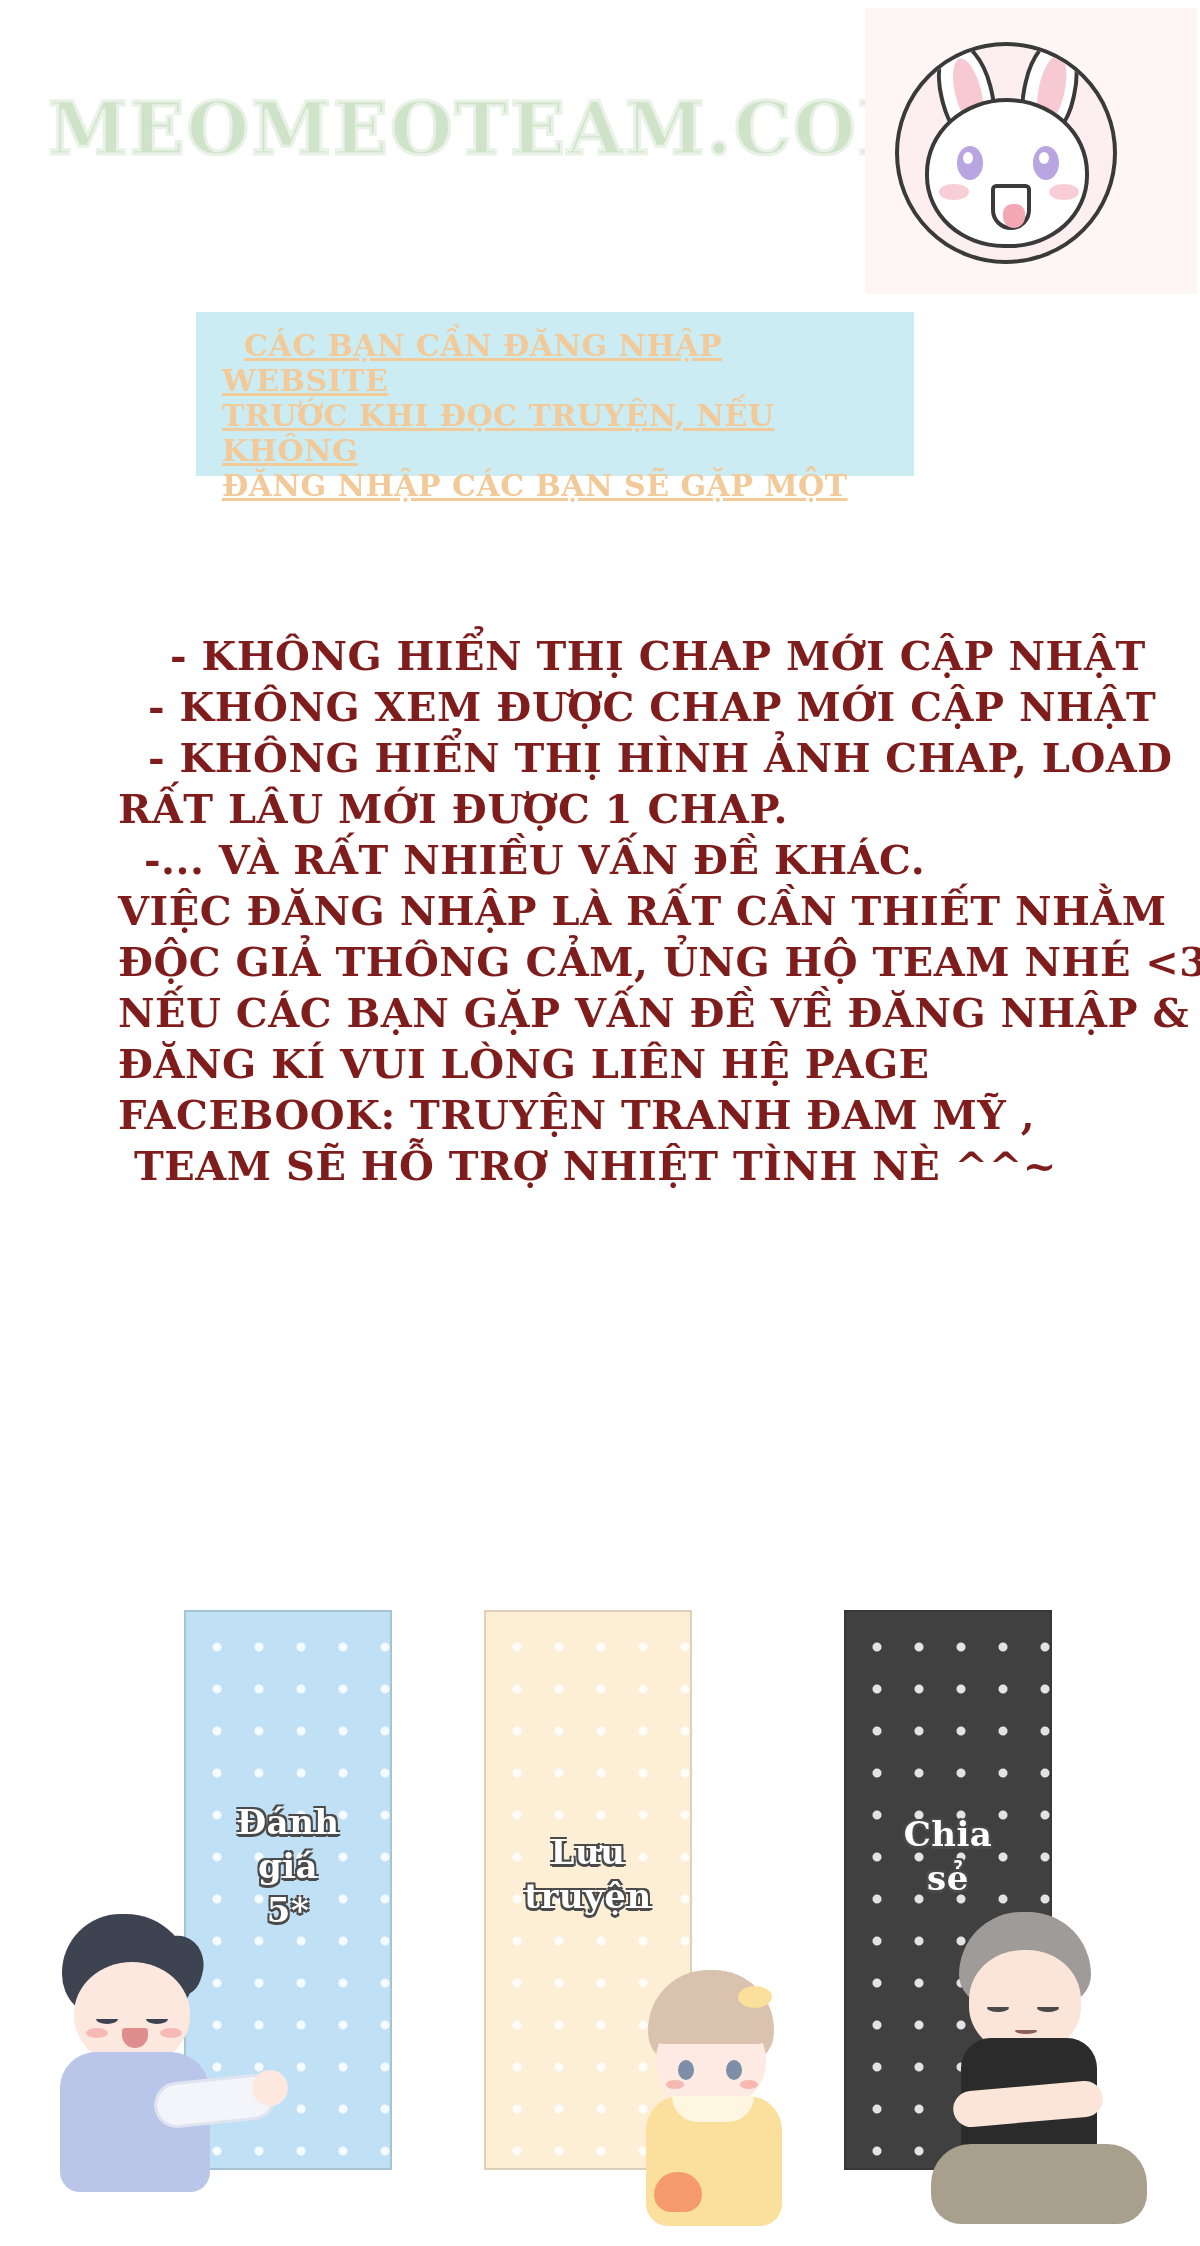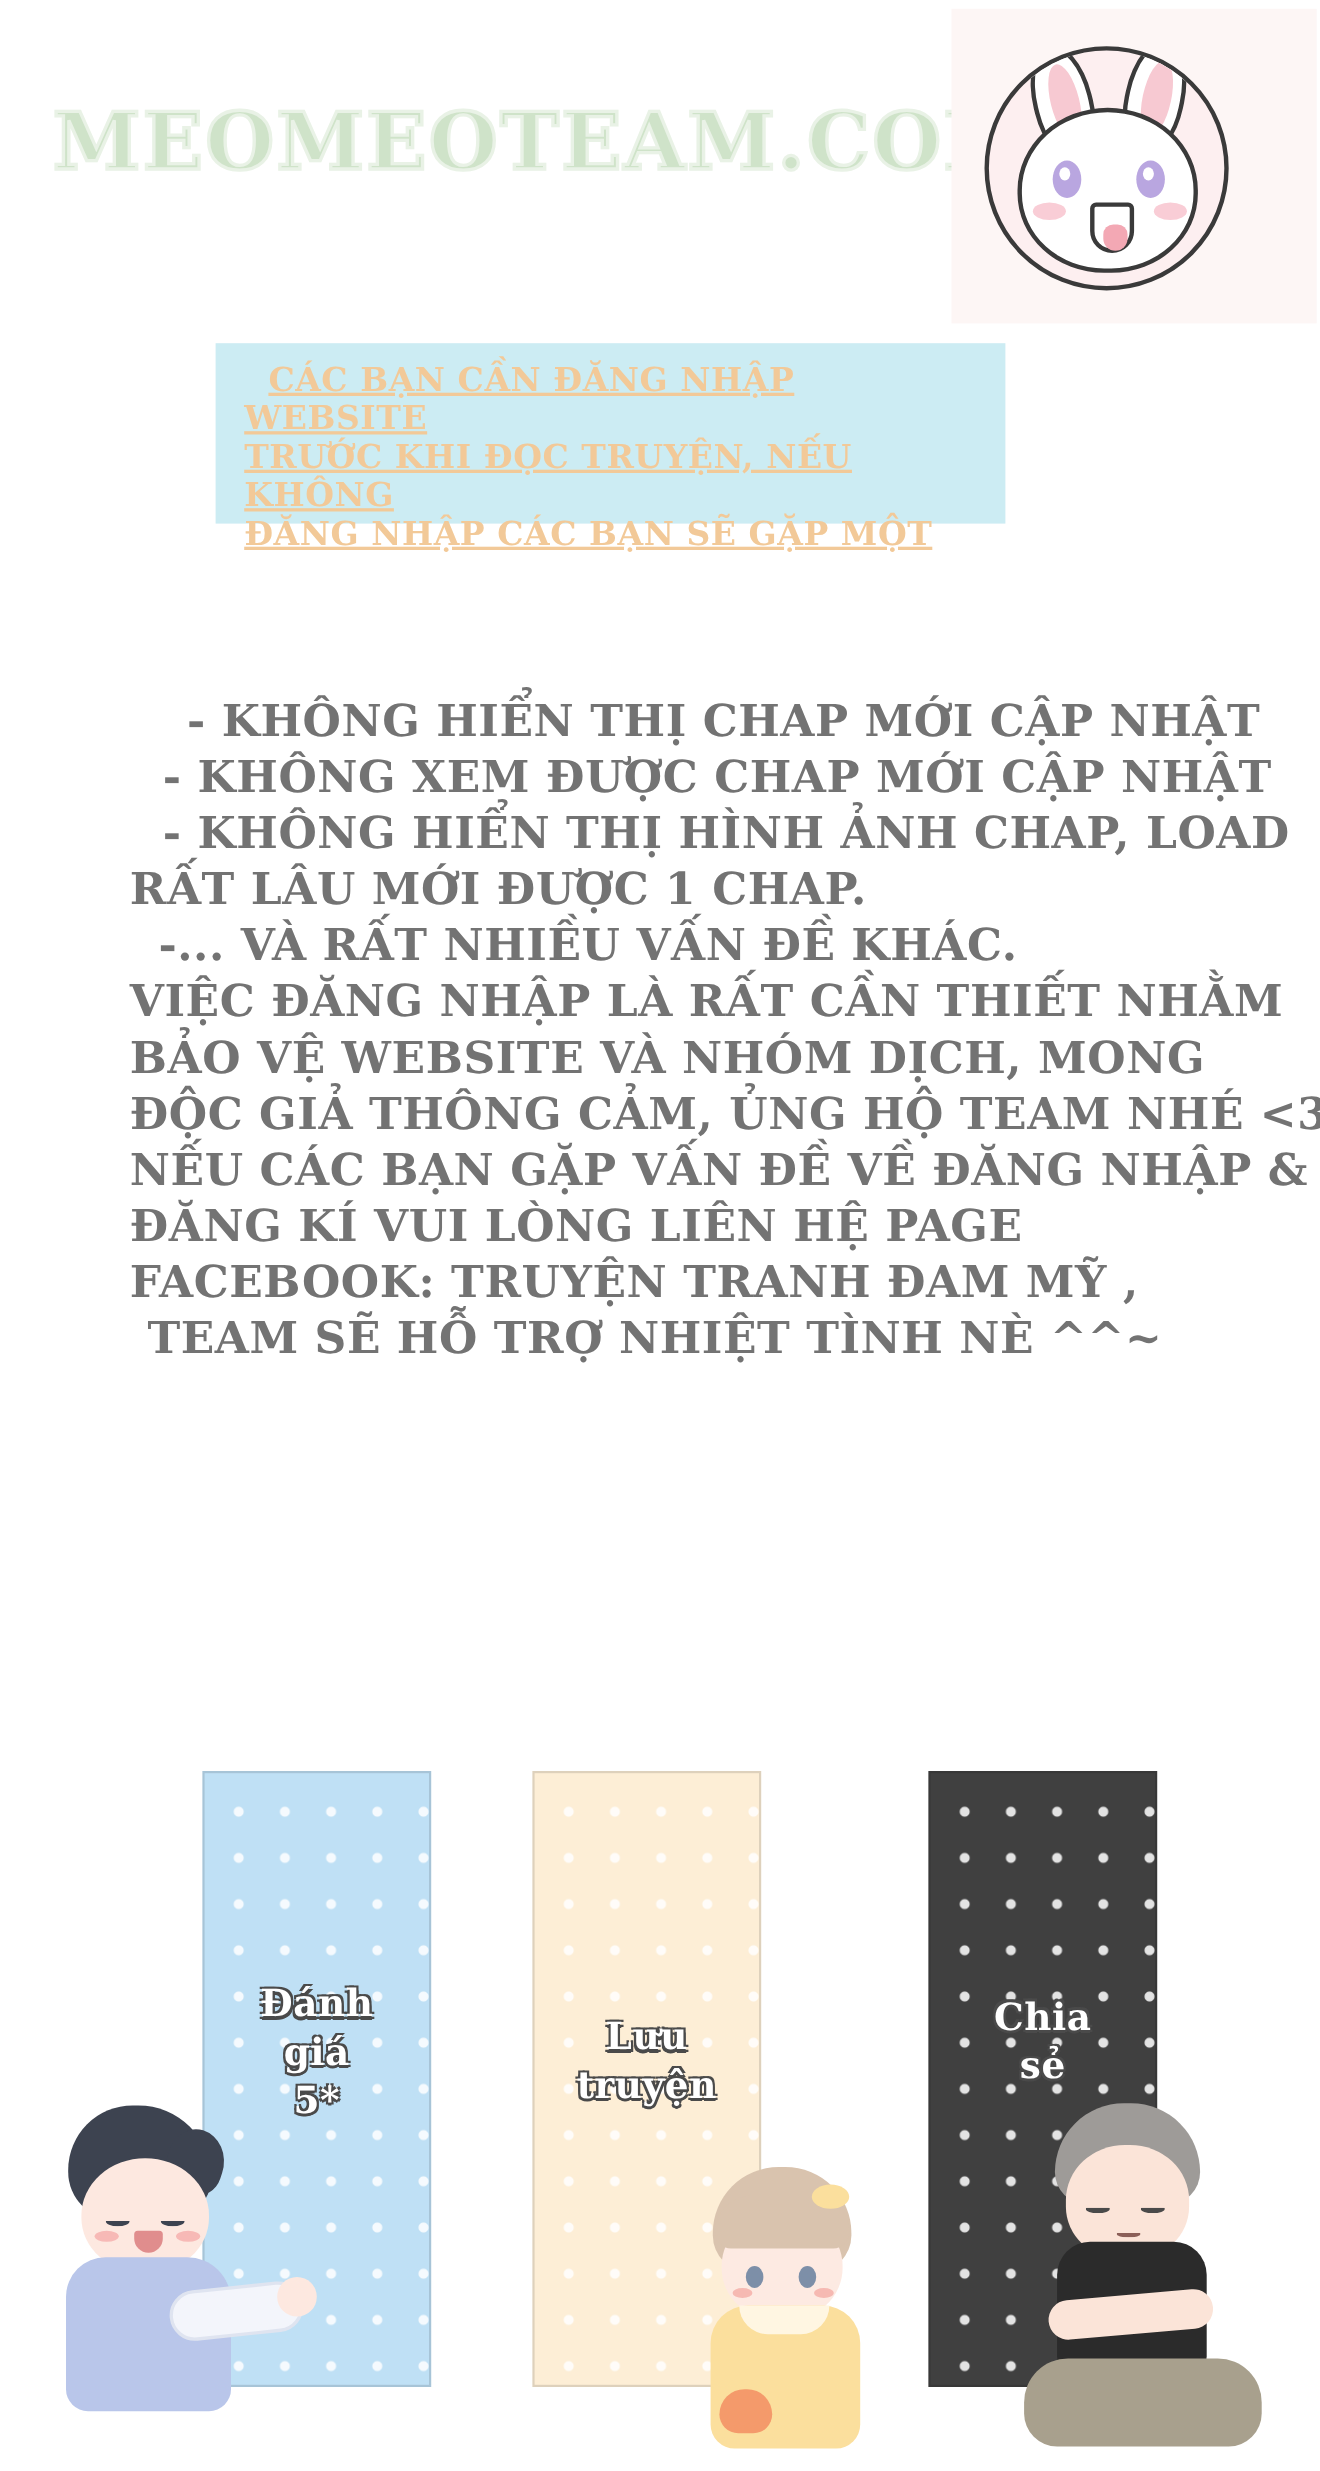--- a/index.html
+++ b/index.html
@@ -152,21 +152,21 @@
     position: absolute;
     left: 100px;
     top: 630px;
     width: 1060px;
   }
   .body-text p {
     font-family: "DejaVu Serif", serif;
     font-weight: bold;
     font-size: 40px;
     line-height: 51px;
-    color: #737373;
+    color: #7f1d1d;
     text-transform: uppercase;
     letter-spacing: 0.5px;
     white-space: nowrap;
   }
   .body-text p.ind1 { text-indent: 70px; }
   .body-text p.ind2 { text-indent: 48px; }
   .body-text p.ind3 { text-indent: 48px; }
   .body-text p.ind4 { text-indent: 44px; }
   .body-text p.ind5 { text-indent: 18px; }
   .body-text p.ind6 { text-indent: 34px; }
@@ -399,21 +399,20 @@
     <p>ĐĂNG NHẬP CÁC BẠN SẼ GẶP MỘT</p>
   </div>
 
   <div class="body-text">
     <p class="ind1">- KHÔNG HIỂN THỊ CHAP MỚI CẬP NHẬT</p>
     <p class="ind2">- KHÔNG XEM ĐƯỢC CHAP MỚI CẬP NHẬT</p>
     <p class="ind3">- KHÔNG HIỂN THỊ HÌNH ẢNH CHAP, LOAD</p>
     <p class="ind5">RẤT LÂU MỚI ĐƯỢC 1 CHAP.</p>
     <p class="ind4">-... VÀ RẤT NHIỀU VẤN ĐỀ KHÁC.</p>
     <p class="ind5">VIỆC ĐĂNG NHẬP LÀ RẤT CẦN THIẾT NHẰM</p>
-    <p class="ind5">BẢO VỆ WEBSITE VÀ NHÓM DỊCH, MONG</p>
     <p class="ind5">ĐỘC GIẢ THÔNG CẢM, ỦNG HỘ TEAM NHÉ &lt;3</p>
     <p class="ind5">NẾU CÁC BẠN GẶP VẤN ĐỀ VỀ ĐĂNG NHẬP &amp;</p>
     <p class="ind5">ĐĂNG KÍ VUI LÒNG LIÊN HỆ PAGE</p>
     <p class="ind5">FACEBOOK: TRUYỆN TRANH ĐAM MỸ ,</p>
     <p class="ind6">TEAM SẼ HỖ TRỢ NHIỆT TÌNH NÈ ^^~</p>
   </div>
 
   <div class="cards">
 
     <div class="card" id="card-rate">

